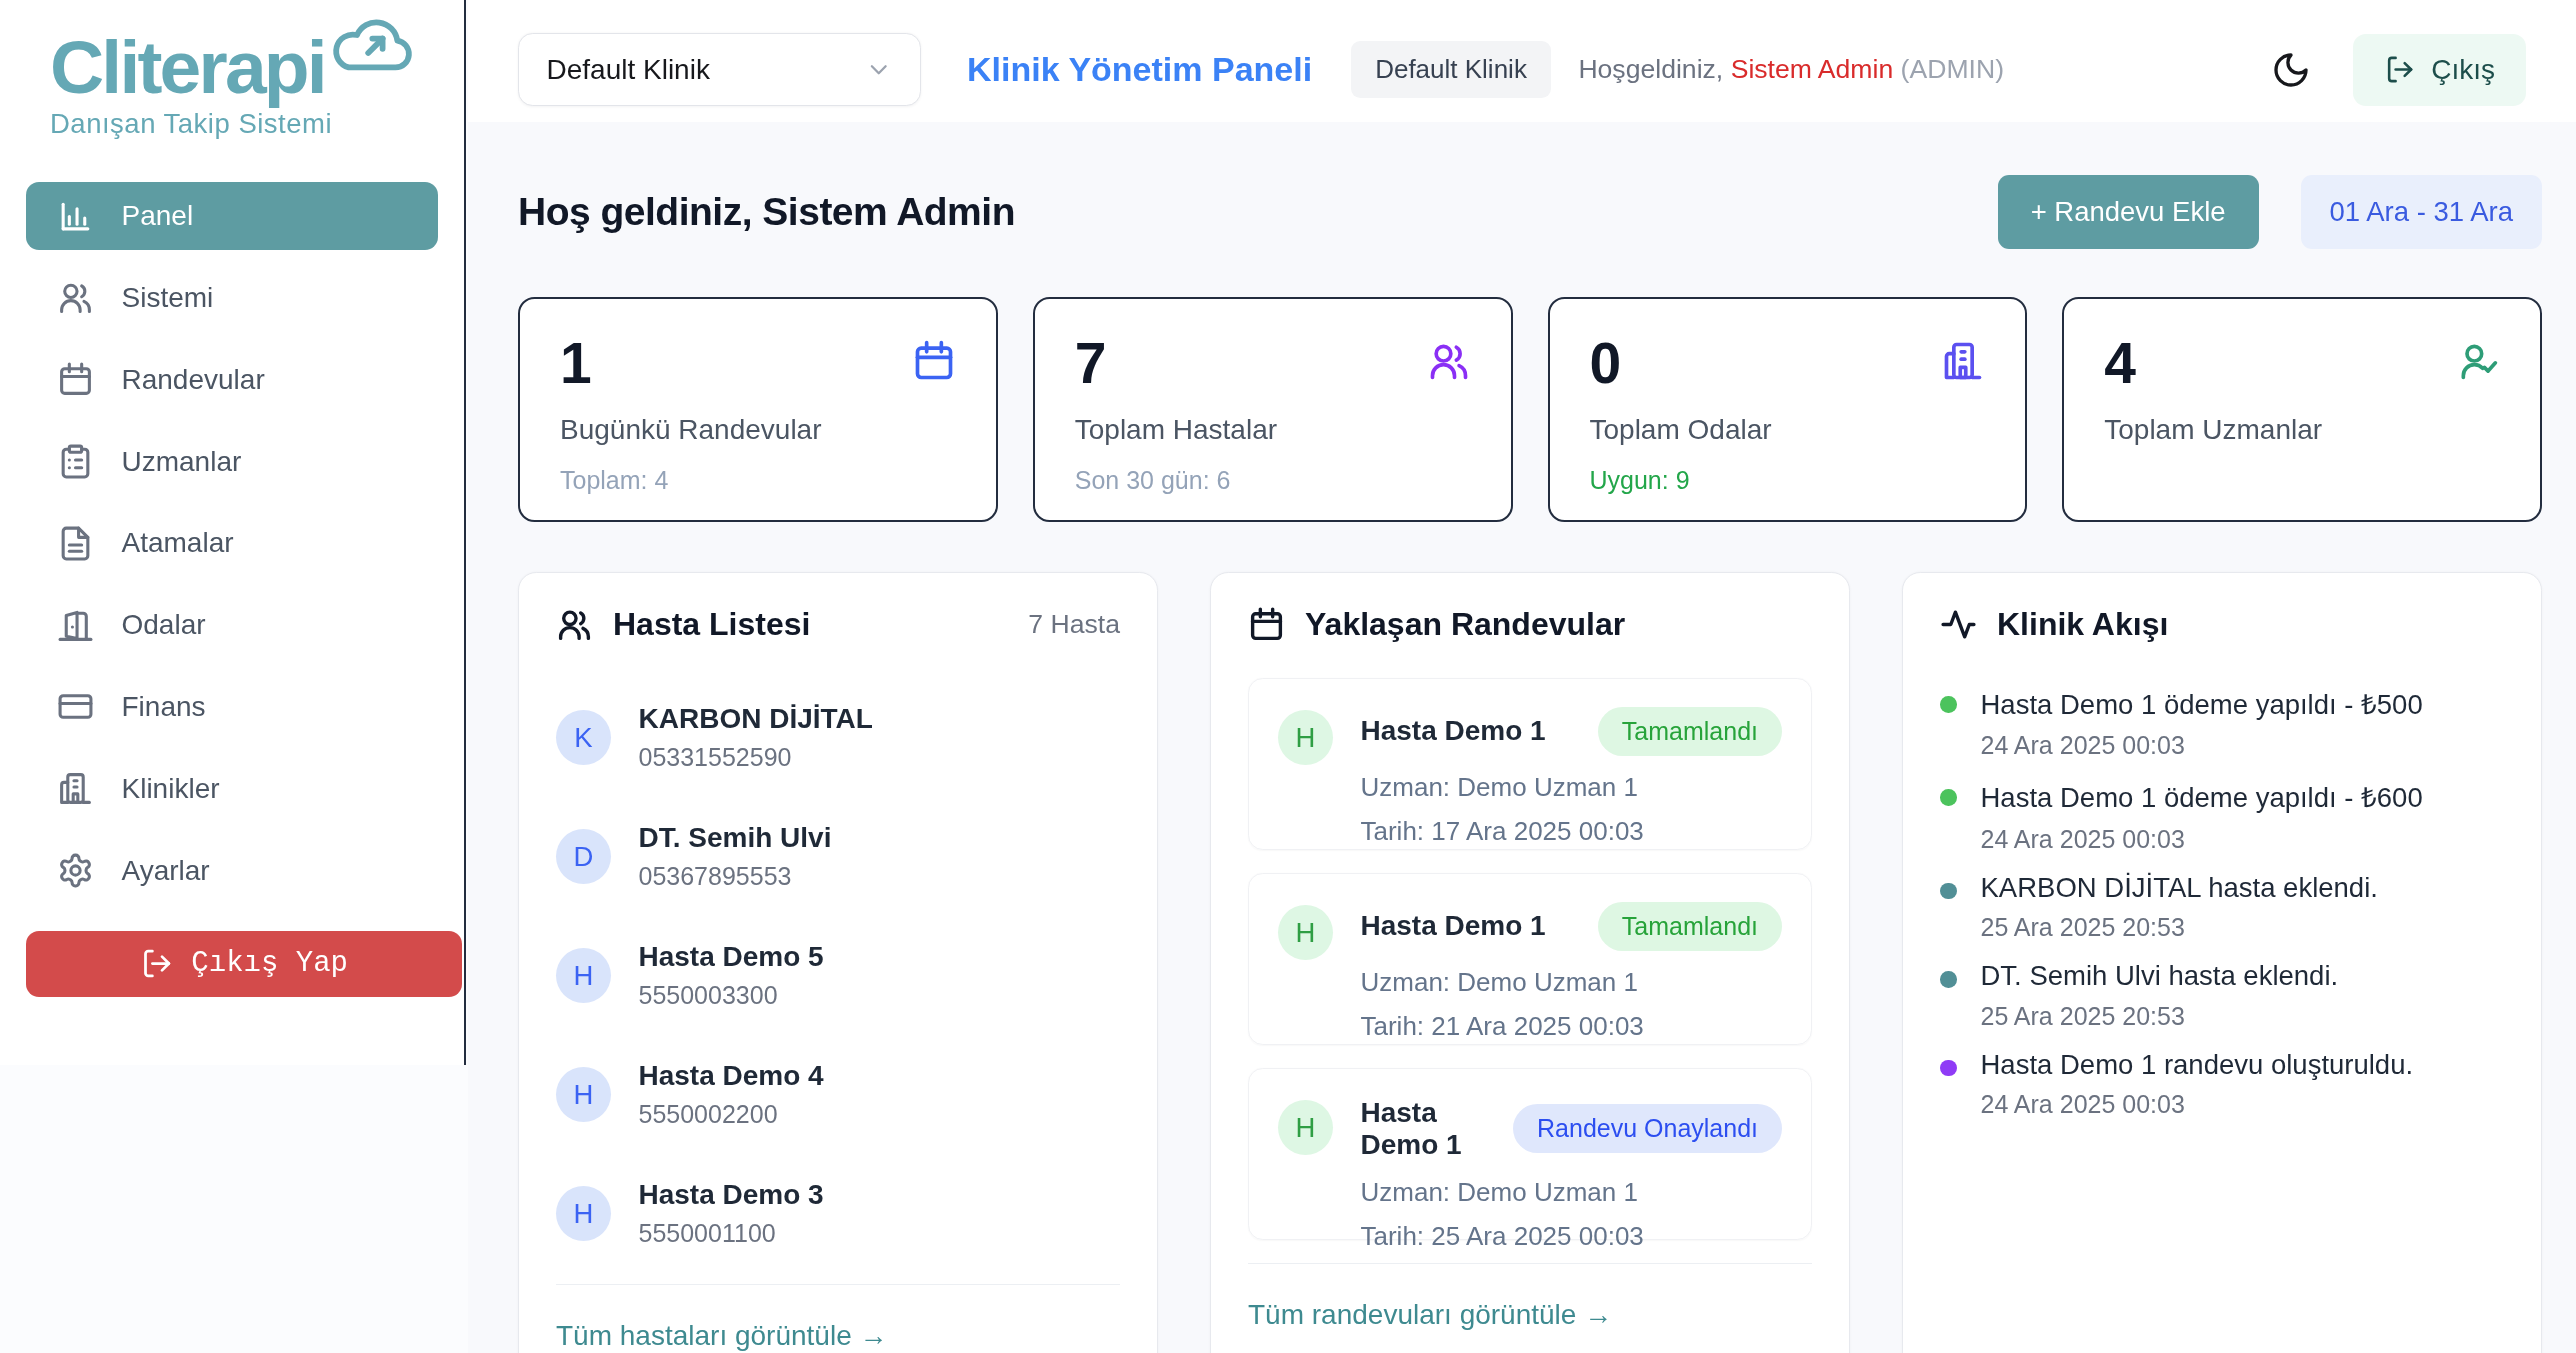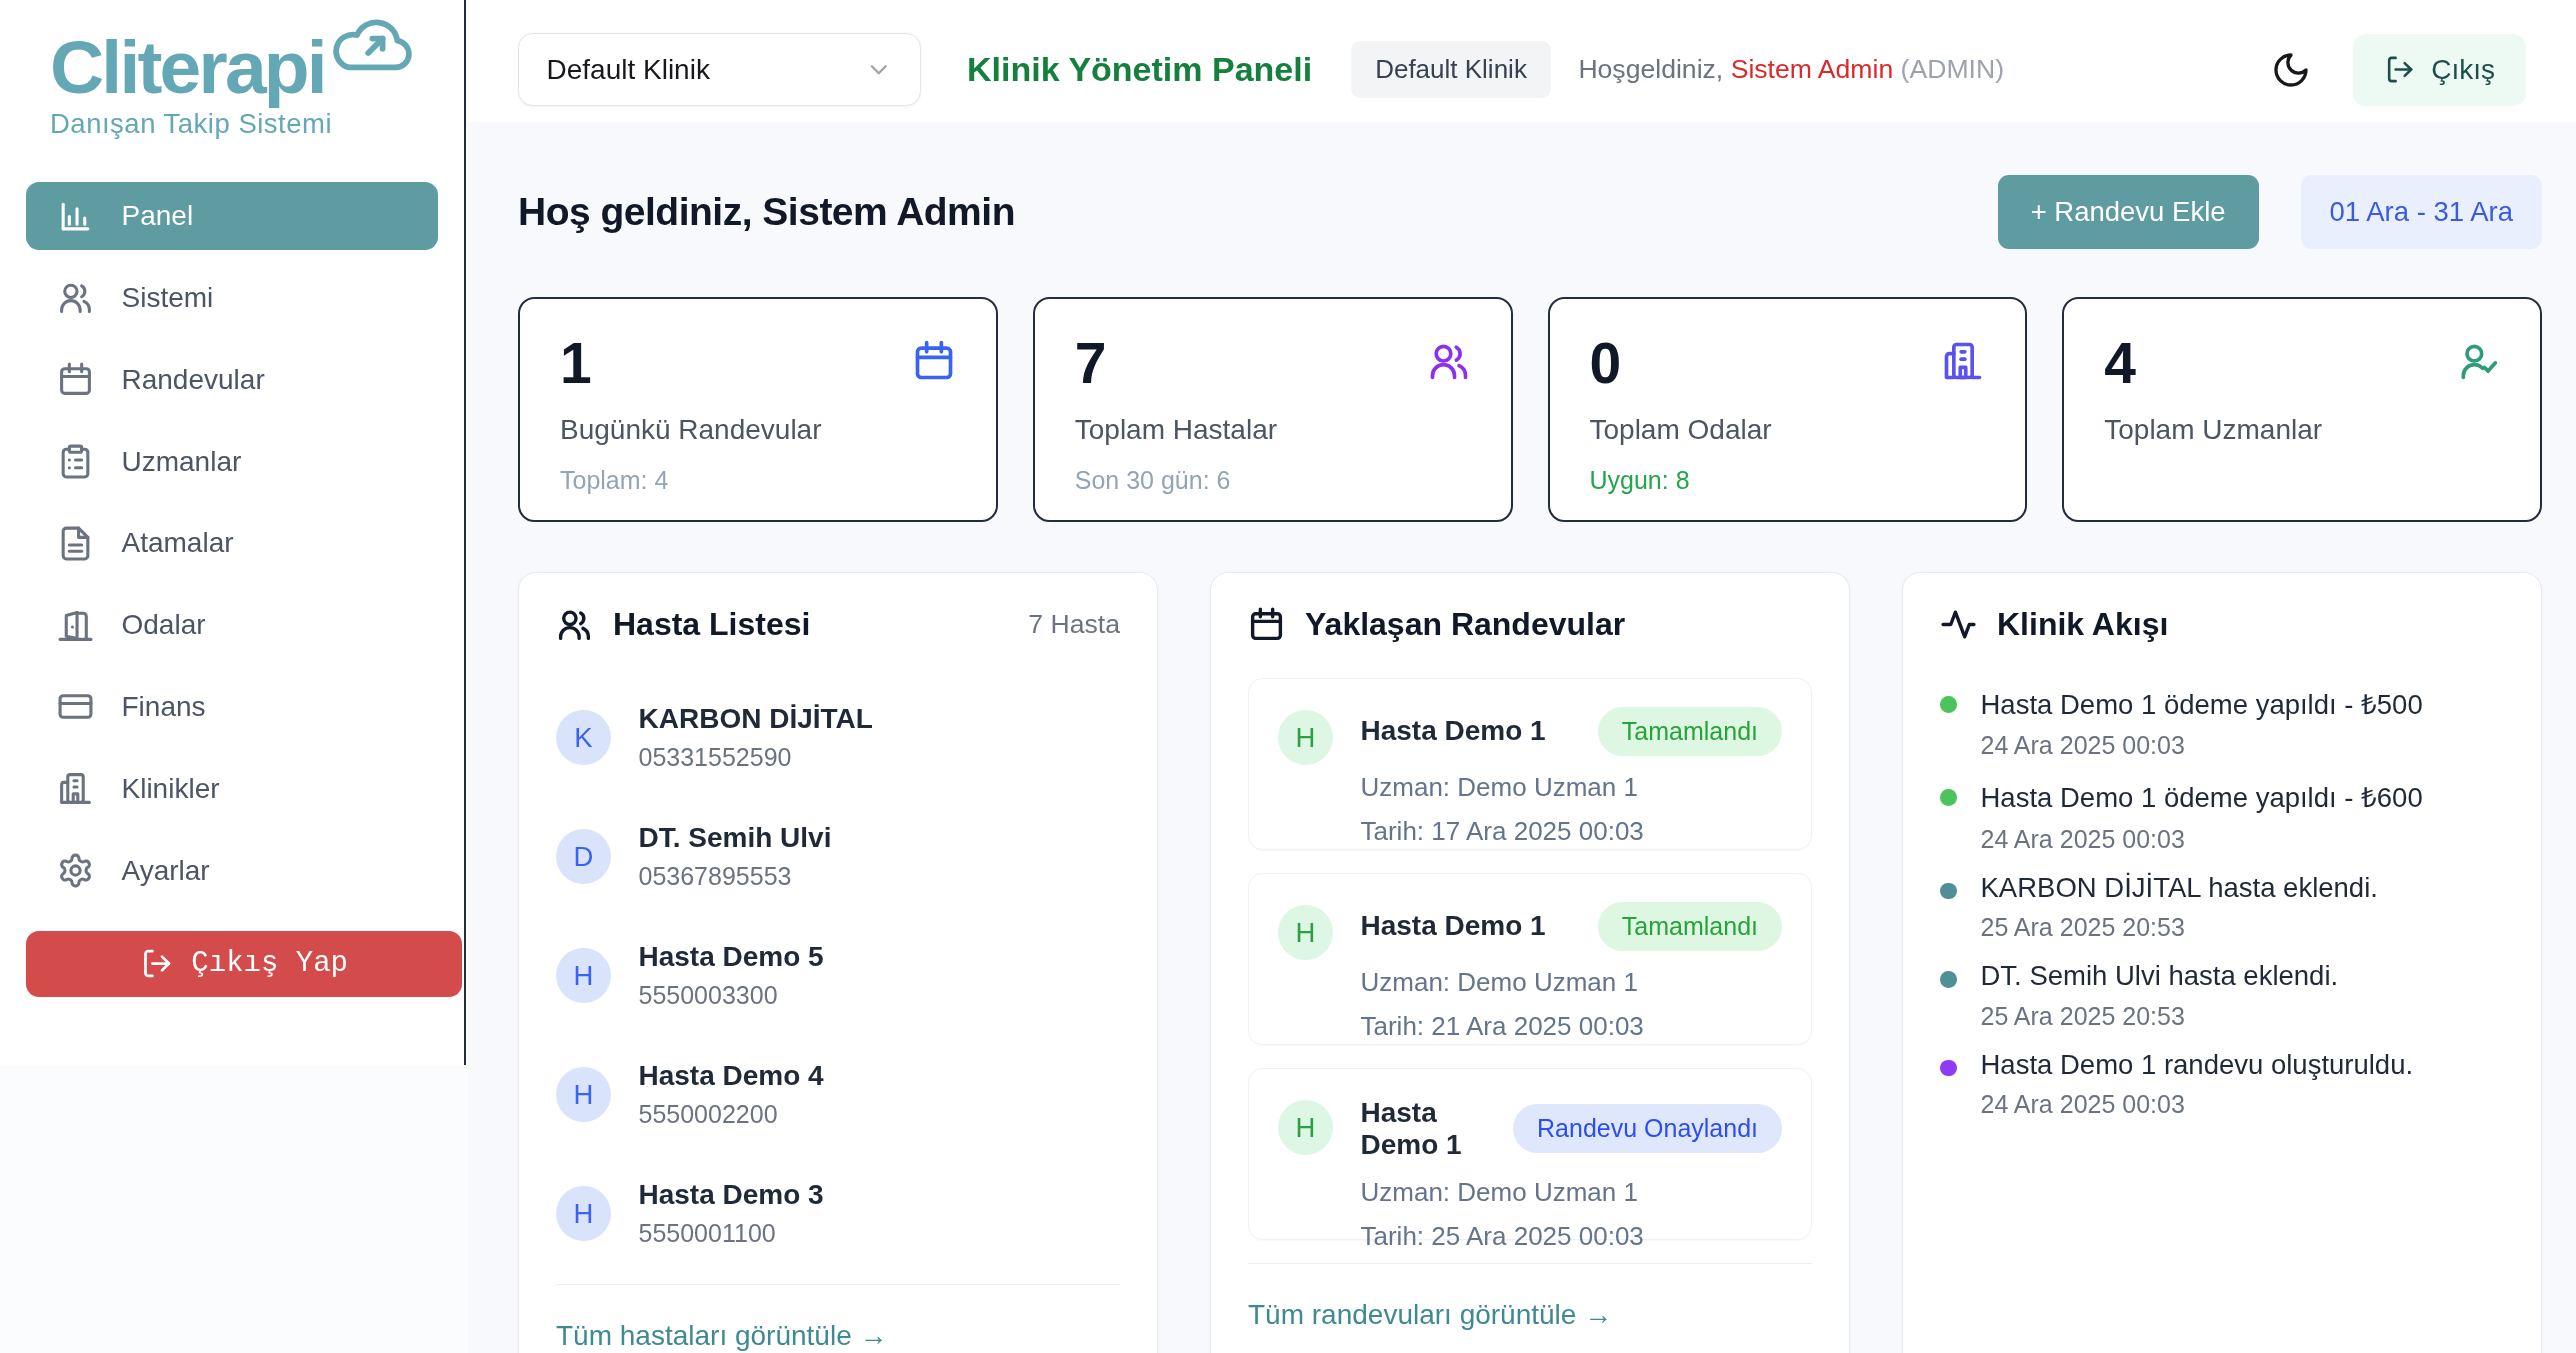--- a/index.html
+++ b/index.html
@@ -29,21 +29,21 @@
                 justify-content:center; gap:18.3px; cursor:pointer; font-family:Liberation Mono, monospace; }
   .logout-btn .ic { width:33px; height:33px; }
 
   
   .header { position:absolute; left:468px; top:0; width:2108px; height:140px; background:#ffffff;
             border-bottom:1.8px solid #e9ecf1; display:flex; align-items:center; padding:0 50px; }
   .clinic-select { width:403px; height:73px; background:#fff; border:1.8px solid #e3e5ea; border-radius:14.7px;
                    display:flex; align-items:center; justify-content:space-between; padding:0 27.5px;
                    font-size:28px; color:#17181c; cursor:pointer; box-shadow:0 0.9px 2.8px rgba(16,24,40,.05); }
   .clinic-select .ic { width:27.5px; height:27.5px; color:#9ca3af; }
-  .page-title { font-size:34px; font-weight:700; color:#15803d; margin-left:46px; }
+  .page-title { font-size:34px; font-weight:700; color:#3b82f6; margin-left:46px; }
   .clinic-badge { background:#f3f4f6; border-radius:9.2px; padding:13px 24px; font-size:26px; color:#374151; margin-left:39px; }
   .welcome-line { margin-left:27.5px; font-size:26.6px; color:#6b7280; }
   .welcome-line .uname { color:#d92b2b; }
   .welcome-line .role { color:#9ca3af; }
   .header-right { margin-left:auto; display:flex; align-items:center; gap:40px; }
   .moon-btn { width:42px; height:42px; color:#17181c; background:none; border:none; cursor:pointer; padding:0; }
   .moon-btn .ic { width:40px; height:40px; stroke-width:2; }
   .exit-btn { background:#edf9f3; border:none; border-radius:13px; color:#1d4e4b; font-size:28px; font-weight:500;
               display:flex; align-items:center; gap:16.5px; padding:20px 31px; cursor:pointer; font-family:inherit; }
   .exit-btn .ic { width:31px; height:31px; }
@@ -293,21 +293,21 @@
         <svg class="ic" viewBox="0 0 24 24">
             <rect x="7" y="3" width="10" height="18" rx="1.5"></rect>
             <path d="M7 8H4.5A1.5 1.5 0 0 0 3 9.5V21h4"></path>
             <path d="M17 21h4"></path>
             <path d="M11 7h2"></path>
             <path d="M11 11h2"></path>
             <rect x="10.5" y="15.5" width="3" height="5.5"></rect>
           </svg>
       </span>
       <div class="stat-label">Toplam Odalar</div>
-      <div class="stat-sub ok">Uygun: 8</div>
+      <div class="stat-sub ok">Uygun: 9</div>
     </div>
     <div class="stat-card">
       <div class="stat-value">4</div>
       <span class="stat-icon c-green">
         <svg class="ic" viewBox="0 0 24 24">
             <circle cx="10" cy="8" r="4"></circle>
             <path d="M4 21v-1a6 6 0 0 1 6-6 6 6 0 0 1 4.5 2"></path>
             <path d="M15.5 15.5 17.5 17.5 21.5 13"></path>
           </svg>
       </span>

